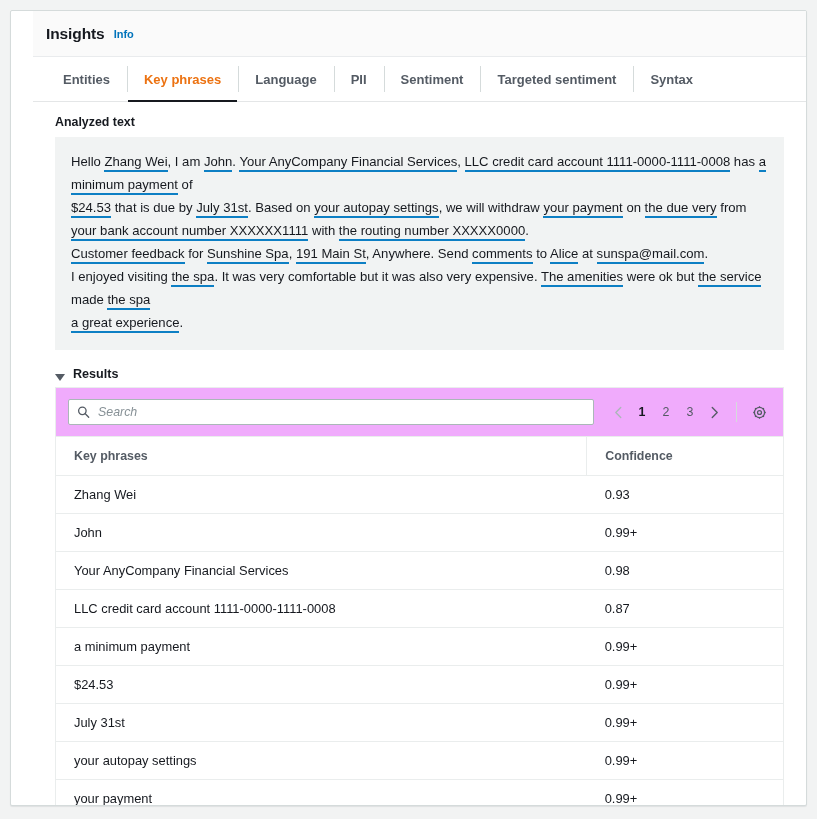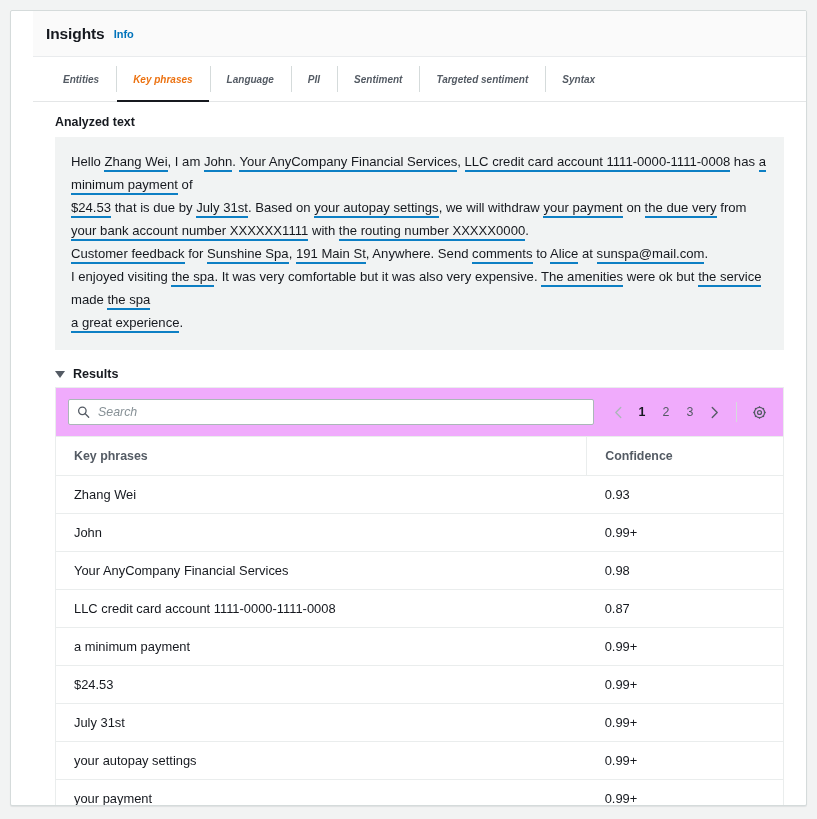--- a/index.html
+++ b/index.html
@@ -51,27 +51,26 @@
   .tabs {
     display: flex;
     align-items: stretch;
     height: 44px;
     position: relative;
   }
   .tab {
     display: flex;
     align-items: center;
     padding: 0 17px;
-    font-size: 10px;
+    font-size: 13px;
     font-weight: 700;
     color: #545b64;
     cursor: pointer;
     position: relative;
     white-space: nowrap;
-    font-style: italic;
   }
   .tab + .tab::before {
     content: "";
     position: absolute;
     left: 0; top: 9px; bottom: 9px;
     width: 1px;
     background: #d5dbdb;
   }
   .tab.active { color: #ec7211; }
   .tab.active::after {
@@ -98,21 +97,21 @@
     font-size: 13.1px;
     color: #16191f;
   }
   .hl {
     border-bottom: 2px solid #0d7fc4;
     padding-bottom: 1px;
   }
   
   .results-header {
     display: flex;
-    align-items: center;
+    align-items: flex-end;
     margin: 17px 0 6px 9px;
     cursor: pointer;
   }
   .tri-down {
     width: 0; height: 0;
     border-left: 5px solid transparent;
     border-right: 5px solid transparent;
     border-top: 7px solid #545b64;
     margin-right: 8px;
   }

